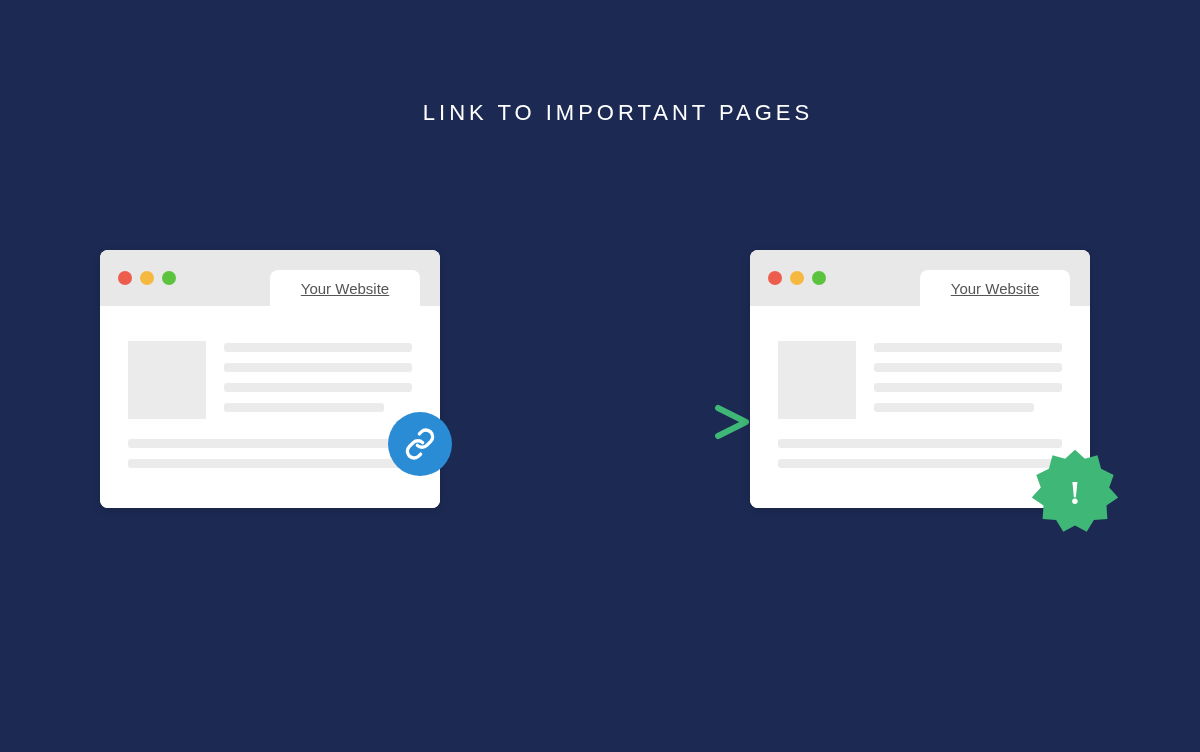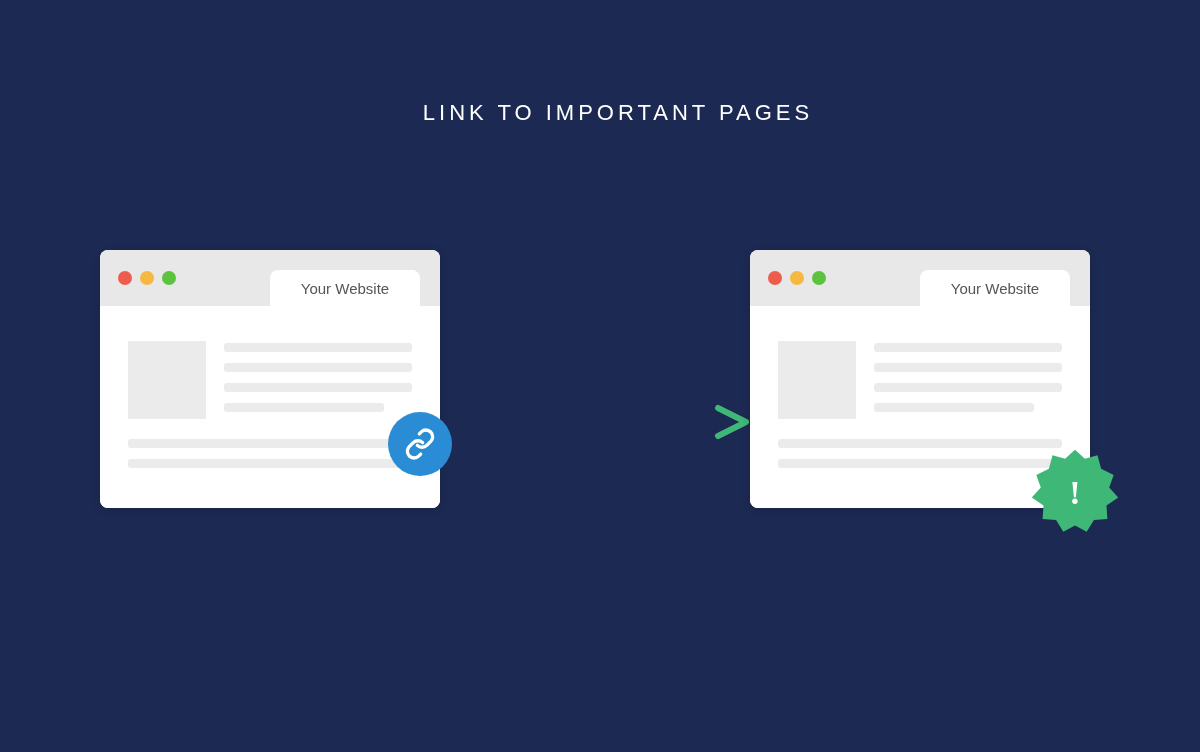--- a/index.html
+++ b/index.html
@@ -75,20 +75,21 @@
       left: 170px;
       width: 150px;
       height: 36px;
       background: #ffffff;
       border-radius: 8px 8px 0 0;
       display: flex;
       align-items: center;
       justify-content: center;
       font-size: 15px;
       color: #555;
+      text-decoration: underline;
     }
     .browser-body {
       padding: 35px 28px 40px 28px;
       background: #ffffff;
       border-radius: 0 0 8px 8px;
       position: relative;
     }
     .content-row {
       display: flex;
       gap: 18px;

